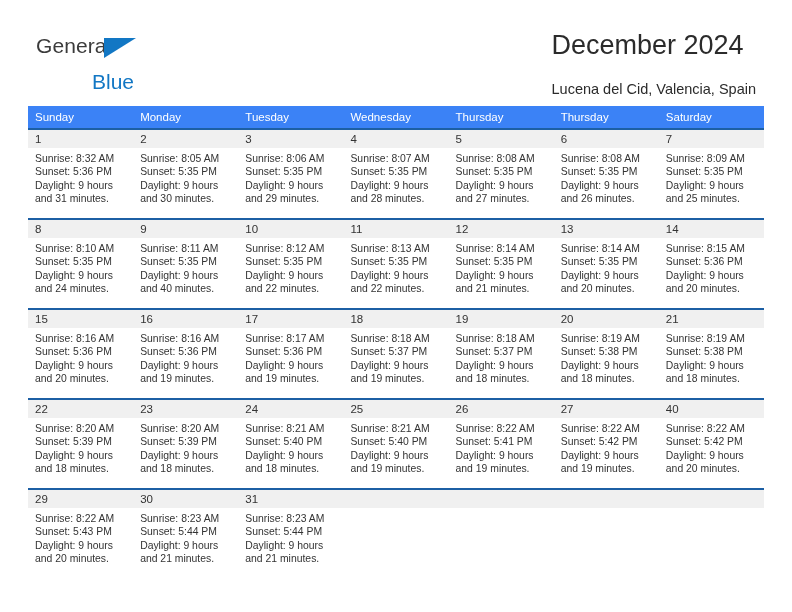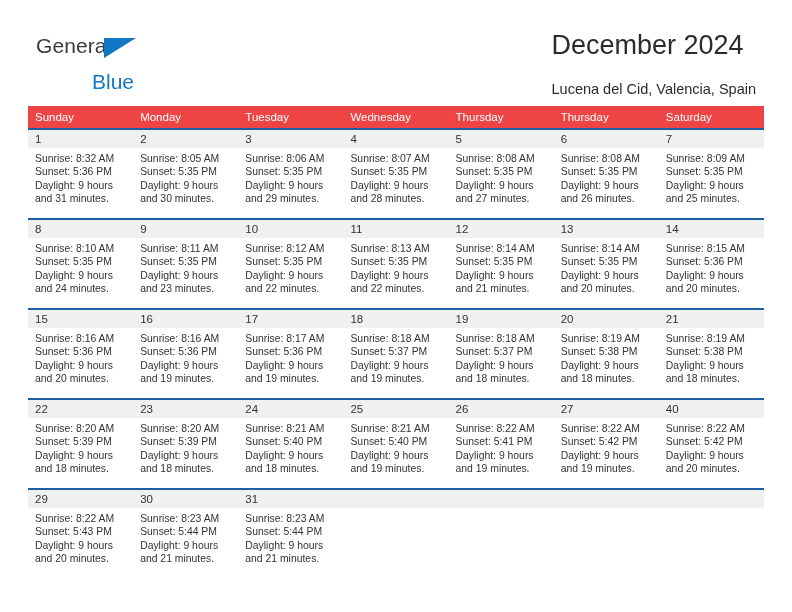--- a/index.html
+++ b/index.html
@@ -88,21 +88,21 @@
   
   .calendar {
     position: absolute;
     left: 28px;
     top: 106px;
     width: 736px;
     border-collapse: collapse;
     table-layout: fixed;
   }
   .calendar th {
-    background: #ef4444;
+    background: #3b82f6;
     color: #ffffff;
     font-weight: normal;
     font-size: 11.5px;
     text-align: left;
     padding: 5px 0 5px 7px;
     height: 11px;
     border: none;
   }
   .calendar td {
     vertical-align: top;
@@ -262,21 +262,21 @@
               </div>
             </div>
           </td>
           <td>
             <div class="daycell">
               <div class="daynum-band">9</div>
               <div class="detail">
                 <div>Sunrise: 8:11 AM</div>
                 <div>Sunset: 5:35 PM</div>
                 <div>Daylight: 9 hours</div>
-                <div>and 23 minutes.</div>
+                <div>and 40 minutes.</div>
               </div>
             </div>
           </td>
           <td>
             <div class="daycell">
               <div class="daynum-band">10</div>
               <div class="detail">
                 <div>Sunrise: 8:12 AM</div>
                 <div>Sunset: 5:35 PM</div>
                 <div>Daylight: 9 hours</div>

